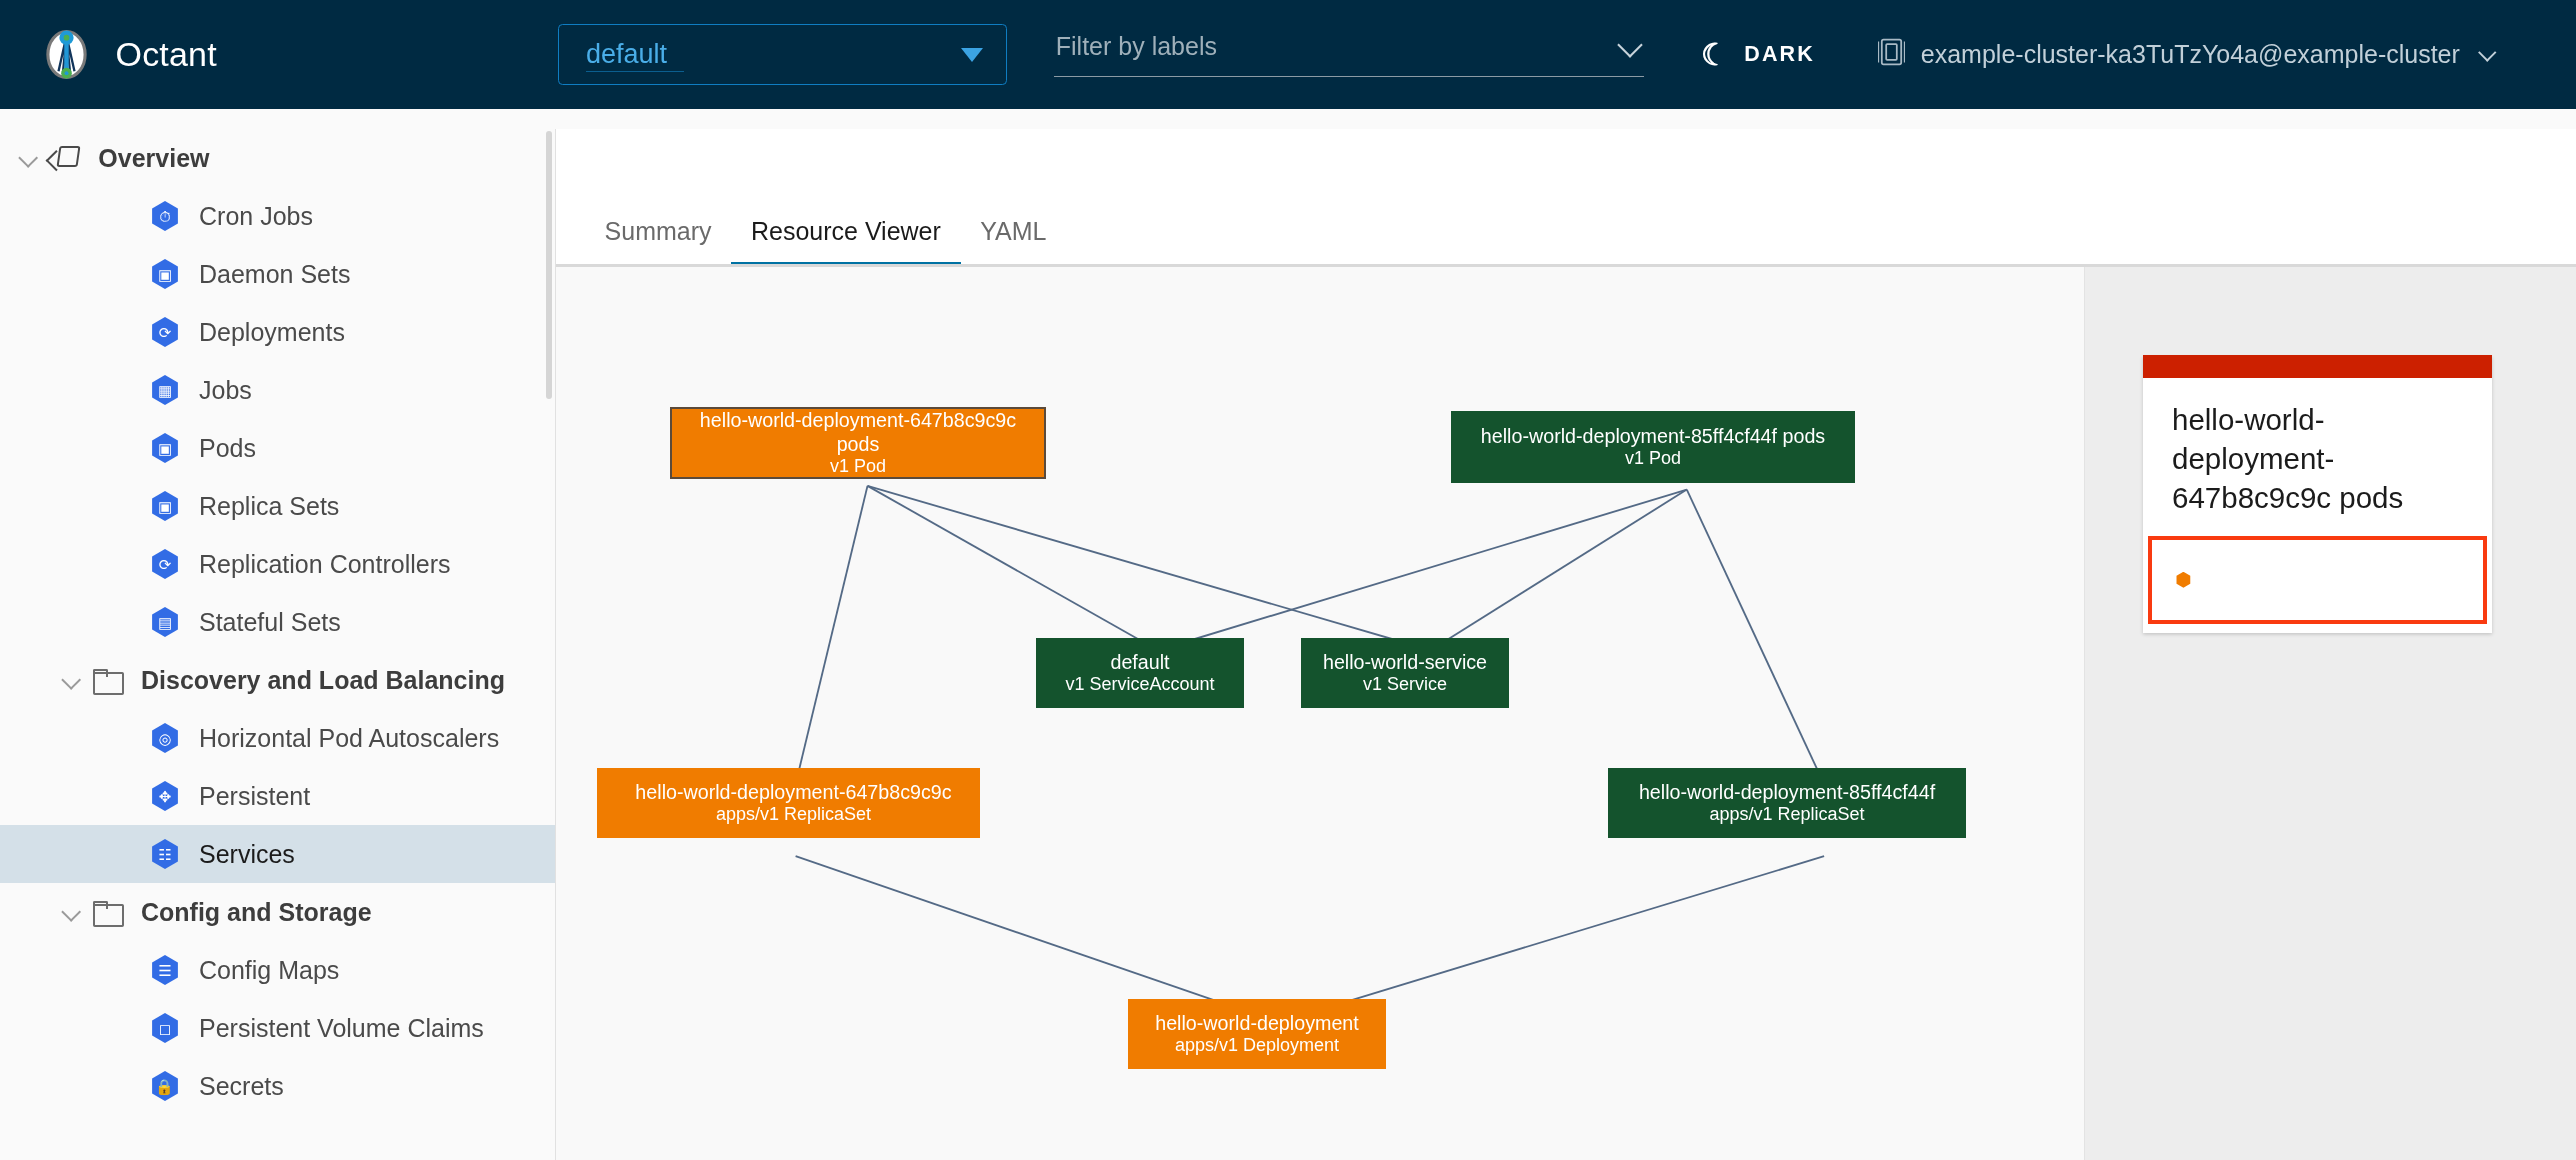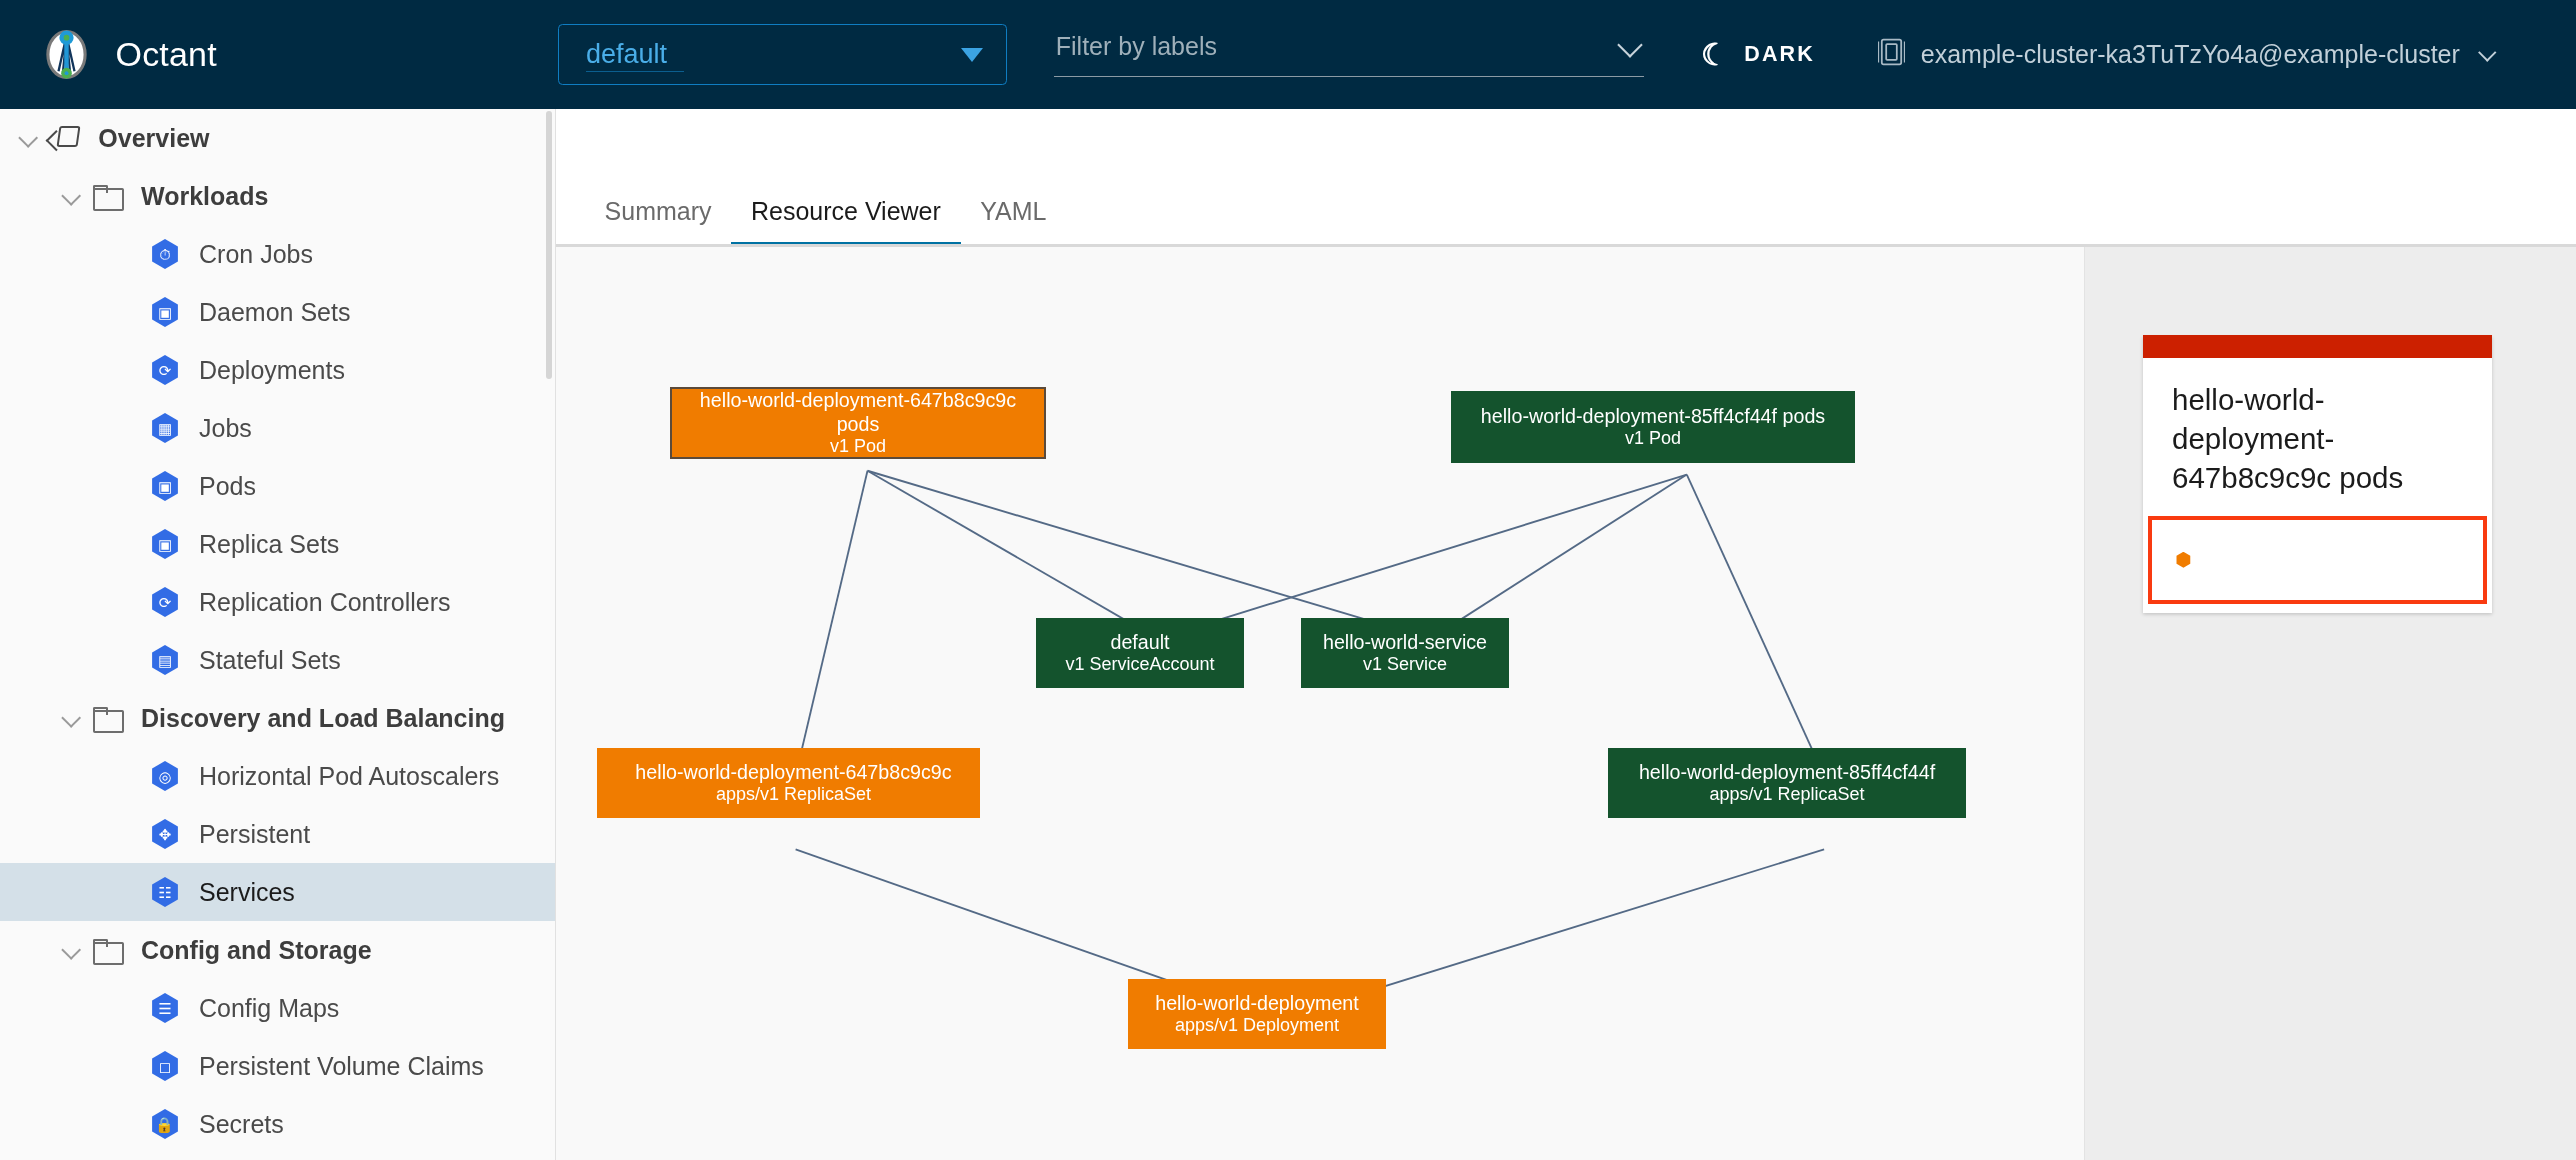--- a/index.html
+++ b/index.html
@@ -64,21 +64,21 @@
     margin-left: 63px; display: flex; align-items: center; gap: 16px;
     color: #c2d0d9; font-size: 25px;
   }
   .cluster-chevron {
     width: 12.5px; height: 12.5px; border-right: 2.2px solid #c2d0d9;
     border-bottom: 2.2px solid #c2d0d9; transform: rotate(45deg);
     margin-left: 5.4px; margin-top: -5.4px;
   }
 
   
-  .body-row { flex: 1; display: flex; min-height: 0; }
+  .body-row { flex: 1; display: flex; min-height: 0; margin-top: 20px; }
 
   
   .sidebar {
     width: 556px; min-width: 556px; background: #fafafa;
     border-right: 1.8px solid #e1e1e1; overflow: hidden; position: relative;
   }
   .nav-row {
     display: flex; align-items: center; height: 58px; cursor: pointer;
     position: relative;
   }
@@ -249,29 +249,20 @@
     <div class="sidebar">
       <div id="nav-list">
           <div class="nav-row lvl0">
             <span class="nav-caret">
               <i></i>
             </span>
             <span class="nav-icon">
               <span class="overview-icon"></span>
             </span>
             <span class="nav-label bold">Overview</span>
-          </div>
-          <div class="nav-row lvl1">
-            <span class="nav-caret">
-              <i></i>
-            </span>
-            <span class="nav-icon">
-              <span class="folder-icon"></span>
-            </span>
-            <span class="nav-label bold">Workloads</span>
           </div>
           <div class="nav-row lvl2">
             <span class="nav-icon">
               <span class="k8s-badge">⏱</span>
             </span>
             <span class="nav-label">Cron Jobs</span>
           </div>
           <div class="nav-row lvl2">
             <span class="nav-icon">
               <span class="k8s-badge">▣</span>

